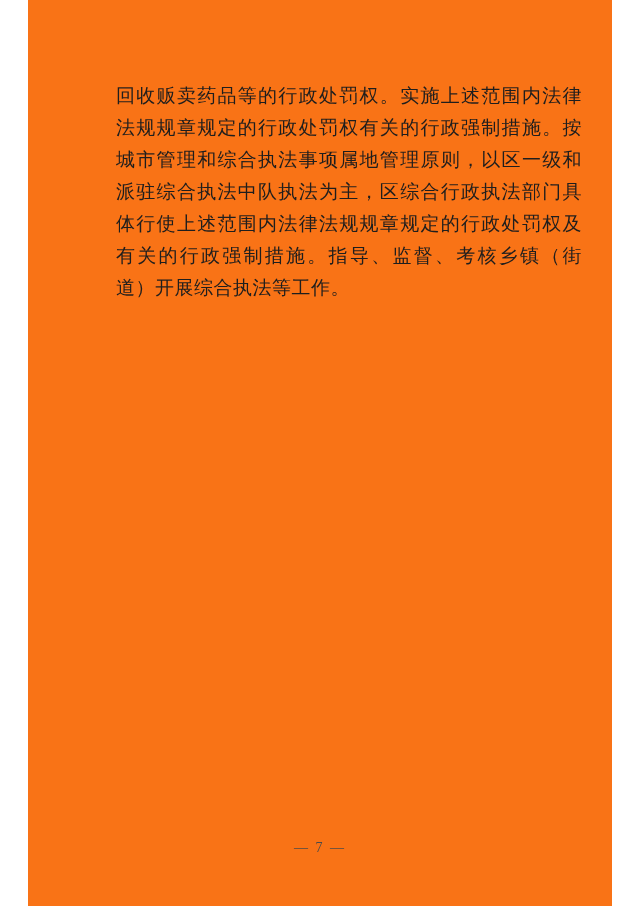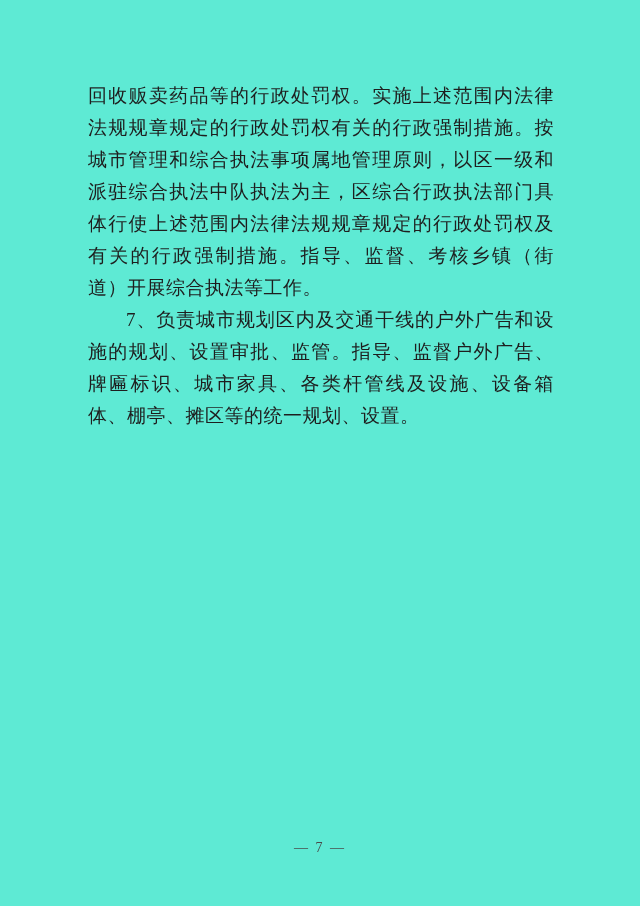--- a/index.html
+++ b/index.html
@@ -3,24 +3,24 @@
 <meta charset="utf-8">
 <style>
   * { margin: 0; padding: 0; box-sizing: border-box; }
 
   html, body {
     background: #ffffff;
   }
 
   .page {
     position: relative;
-    width: 640px;
+    width: 584px;
     height: 906px;
     margin: 0 auto;
-    background: #5eead4;
+    background: #f97316;
     overflow: hidden;
     font-family: "Liberation Serif", "DejaVu Serif", serif;
   }
 
   .content {
     position: absolute;
     top: 80px;
     left: 88px;
     width: 466px;
     font-size: 19px;
@@ -49,17 +49,16 @@
     color: #4a4a4a;
     letter-spacing: 2px;
   }
 </style>
 </head>
 <body>
 
 <div class="page">
   <div class="content">
     <p class="para">回收贩卖药品等的行政处罚权。实施上述范围内法律法规规章规定的行政处罚权有关的行政强制措施。按城市管理和综合执法事项属地管理原则，以区一级和派驻综合执法中队执法为主，区综合行政执法部门具体行使上述范围内法律法规规章规定的行政处罚权及有关的行政强制措施。指导、监督、考核乡镇（街道）开展综合执法等工作。</p>
-    <p class="para indent">7、负责城市规划区内及交通干线的户外广告和设施的规划、设置审批、监管。指导、监督户外广告、牌匾标识、城市家具、各类杆管线及设施、设备箱体、棚亭、摊区等的统一规划、设置。</p>
   </div>
 
   <div class="footer">— 7 —</div>
 </div>
 
 </body></html>

